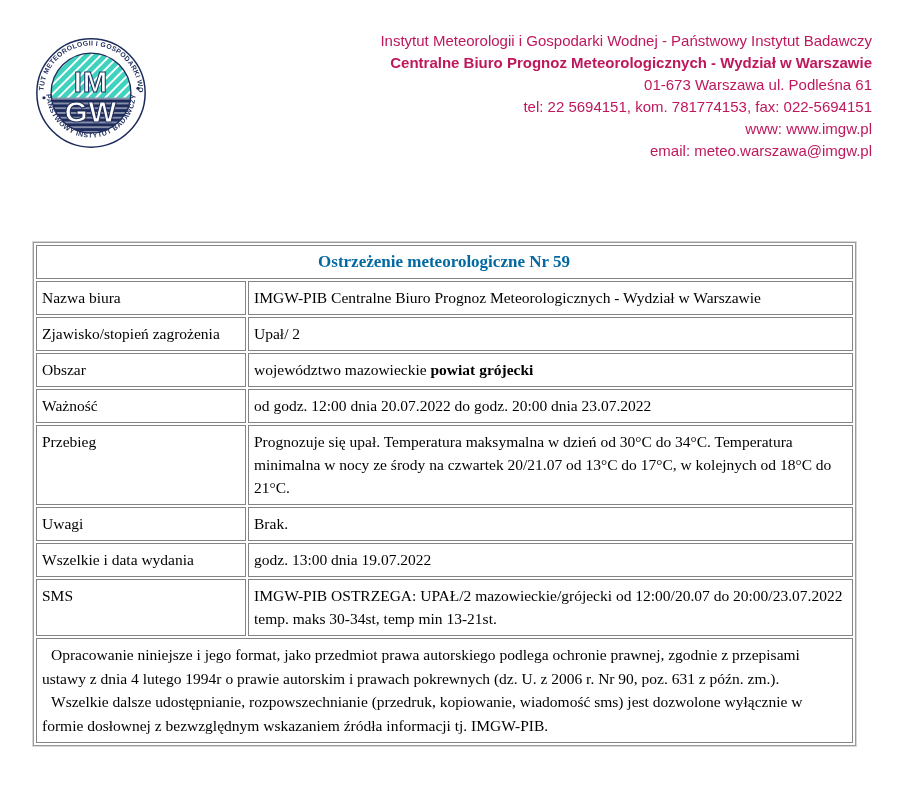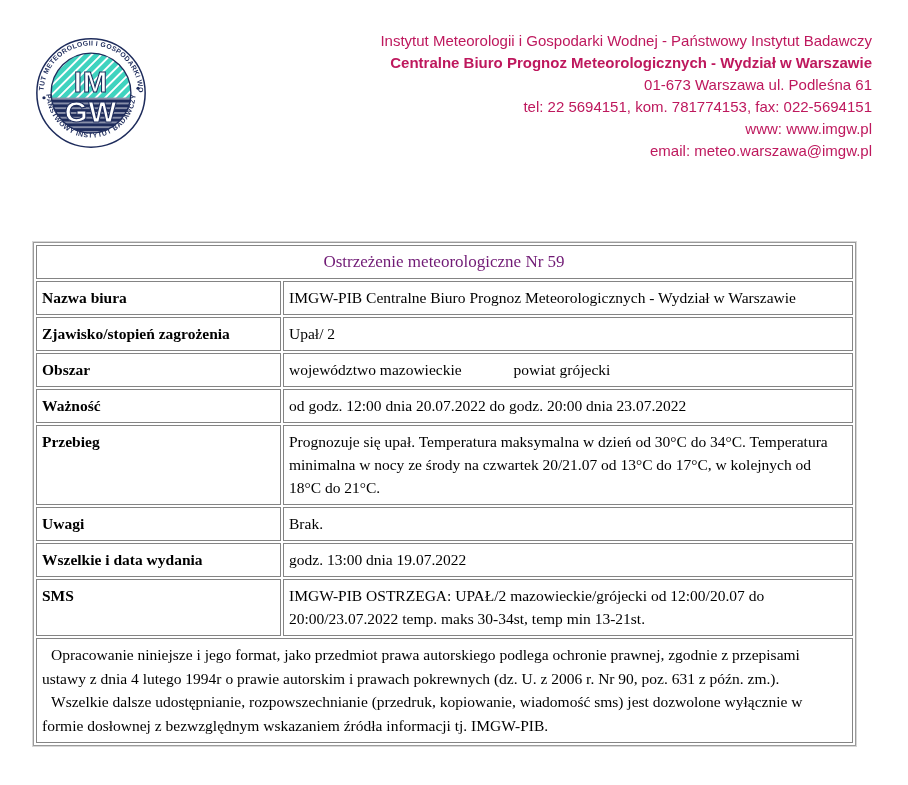--- a/index.html
+++ b/index.html
@@ -41,30 +41,30 @@
   }
   table.doc-table td {
     border: 1px solid #848484;
     background: #ffffff;
     vertical-align: top;
     padding: 4px 6px 5px 5px;
     line-height: 23px;
   }
   td.title-cell {
     text-align: center;
-    font-weight: normal;
-    color: #701a75;
+    font-weight: bold;
+    color: #0369a1;
     font-size: 17px;
     padding: 7px 4px;
   }
   td.label-cell {
-    width: 245px;
-    font-weight: bold;
+    width: 210px;
+    font-weight: normal;
   }
-  .bold-part { font-weight: normal; margin-left: 48px; }
+  .bold-part { font-weight: bold; }
   td.footer-cell p {
     margin: 0;
     text-indent: 9px;
     line-height: 23.5px;
   }
 </style>
 </head>
 <body>
 
 <div class="logo-wrap">

